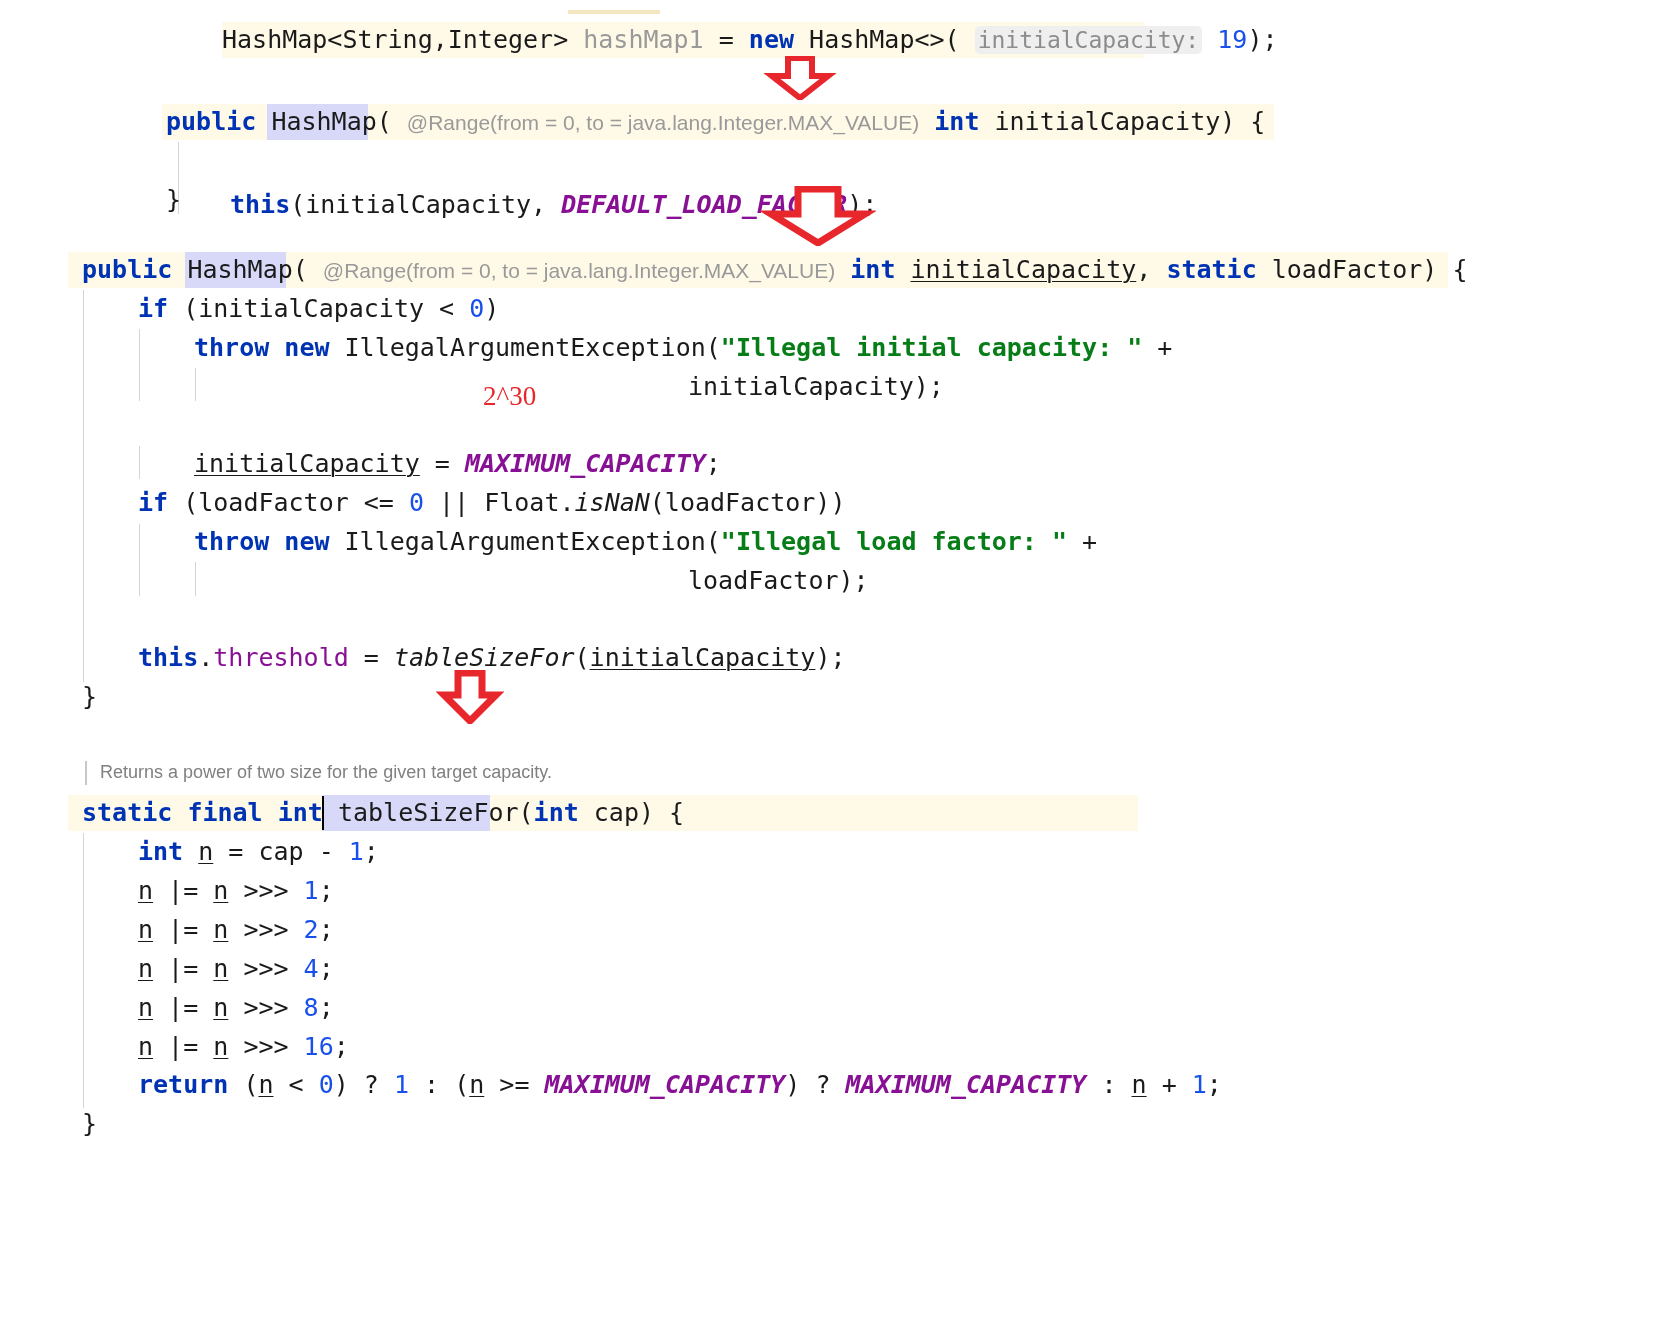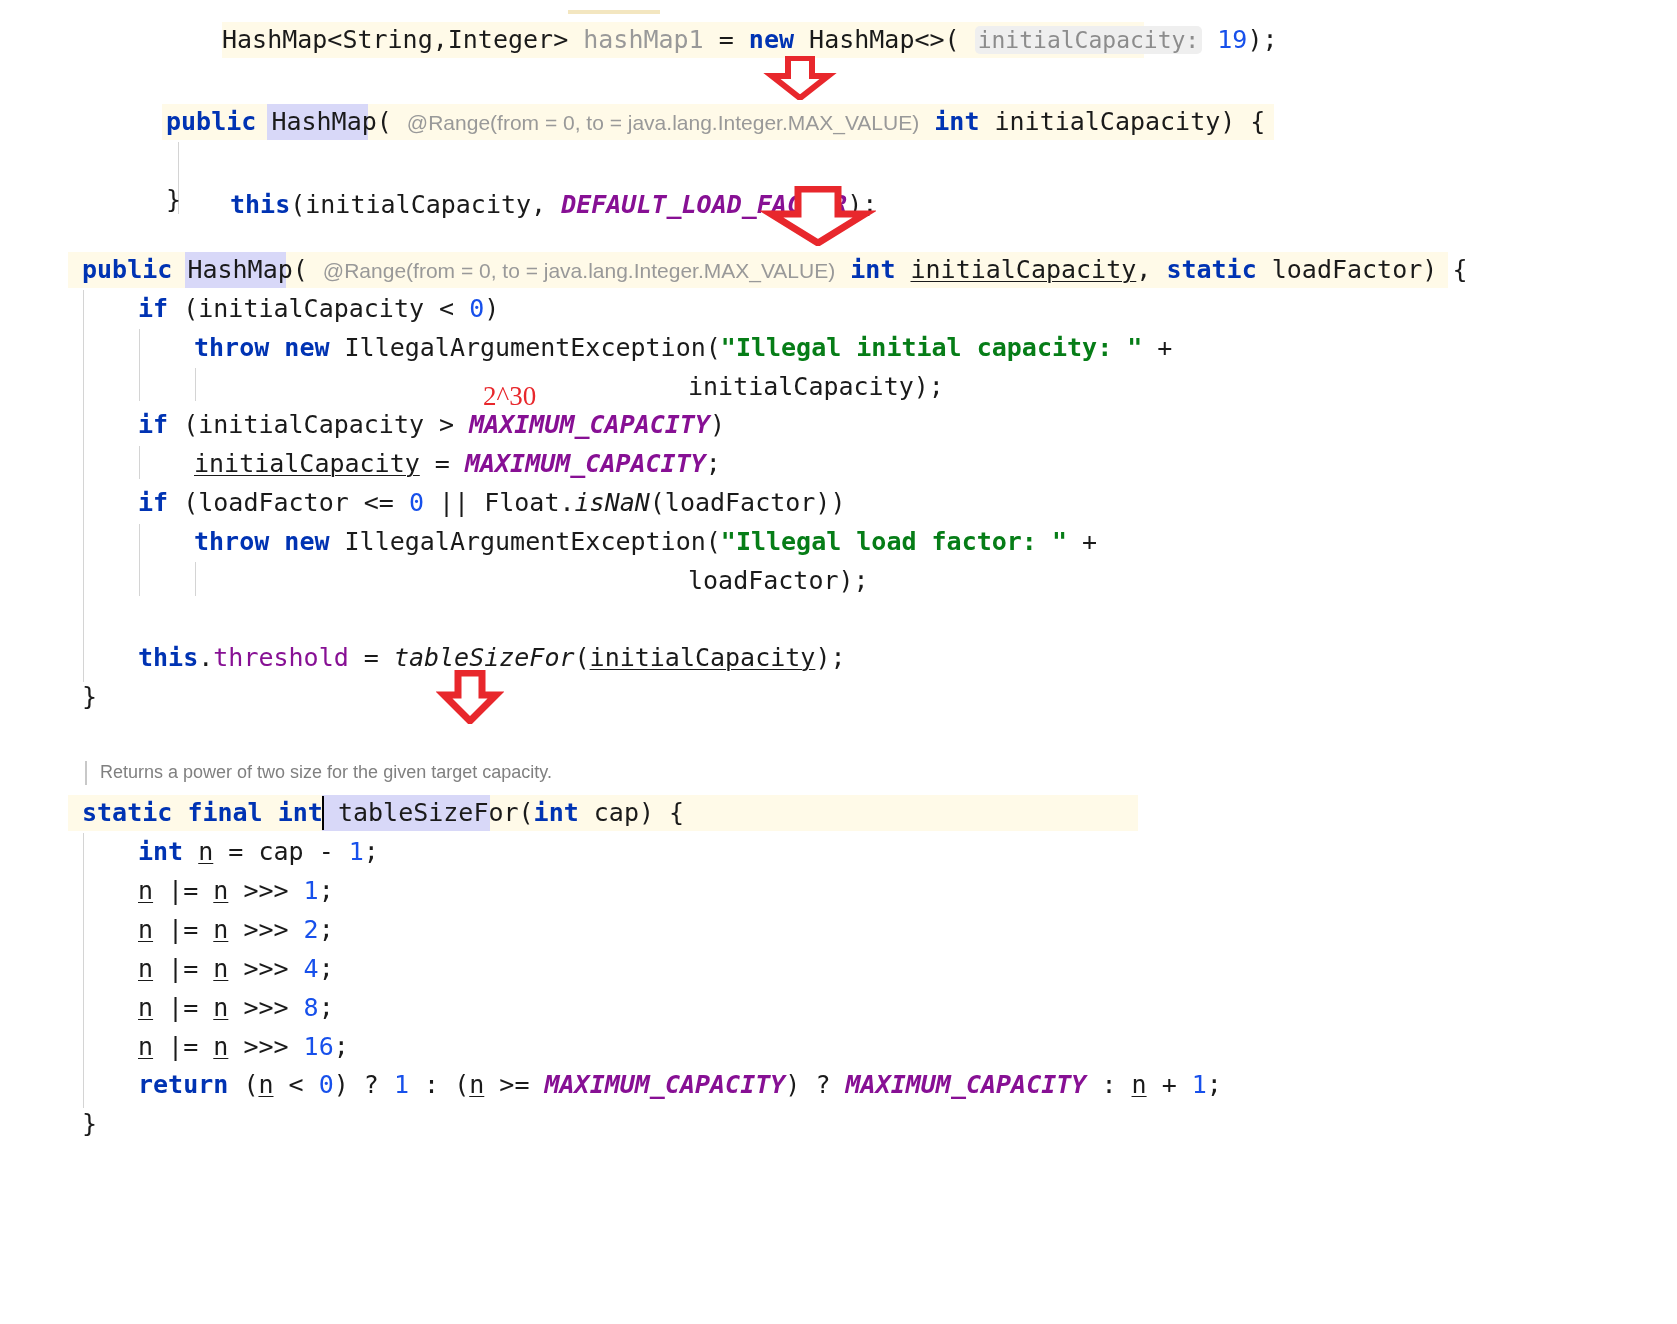--- a/index.html
+++ b/index.html
@@ -141,21 +141,20 @@
   <div class="code" style="left:82px; top:250px;"><span class="kw">public</span> <span class="plain">HashMap(</span> <span class="anno">@Range(from = 0, to = java.lang.Integer.MAX_VALUE)</span> <span class="kw">int</span> <span class="plain ulined">initialCapacity</span><span class="plain">, </span><span class="kw">static</span> <span class="plain">loadFactor) {</span></div>
 
   <div class="code" style="left:138px; top:289px;"><span class="kw">if</span> <span class="plain">(initialCapacity &lt; </span><span class="num">0</span><span class="plain">)</span></div>
 
   <div class="code" style="left:194px; top:328px;"><span class="kw">throw</span> <span class="kw">new</span> <span class="plain">IllegalArgumentException(</span><span class="str">"Illegal initial capacity: "</span><span class="plain"> +</span></div>
 
   <div class="code plain" style="left:688px; top:367px;">initialCapacity);</div>
 
   <div class="redanno" style="left:483px; top:381px;">2^30</div>
 
-  <div class="code" style="left:138px; top:405px;"><span class="kw">if</span> <span class="plain">(initialCapacity &gt; </span><span class="const">MAXIMUM_CAPACITY</span><span class="plain">)</span></div>
 
   <div class="code" style="left:194px; top:444px;"><span class="plain ulined">initialCapacity</span><span class="plain"> = </span><span class="const">MAXIMUM_CAPACITY</span><span class="plain">;</span></div>
 
   <div class="code" style="left:138px; top:483px;"><span class="kw">if</span> <span class="plain">(loadFactor &lt;= </span><span class="num">0</span><span class="plain"> || Float.</span><span class="stat">isNaN</span><span class="plain">(loadFactor))</span></div>
 
   <div class="code" style="left:194px; top:522px;"><span class="kw">throw</span> <span class="kw">new</span> <span class="plain">IllegalArgumentException(</span><span class="str">"Illegal load factor: "</span><span class="plain"> +</span></div>
 
   <div class="code plain" style="left:688px; top:561px;">loadFactor);</div>
 
 

